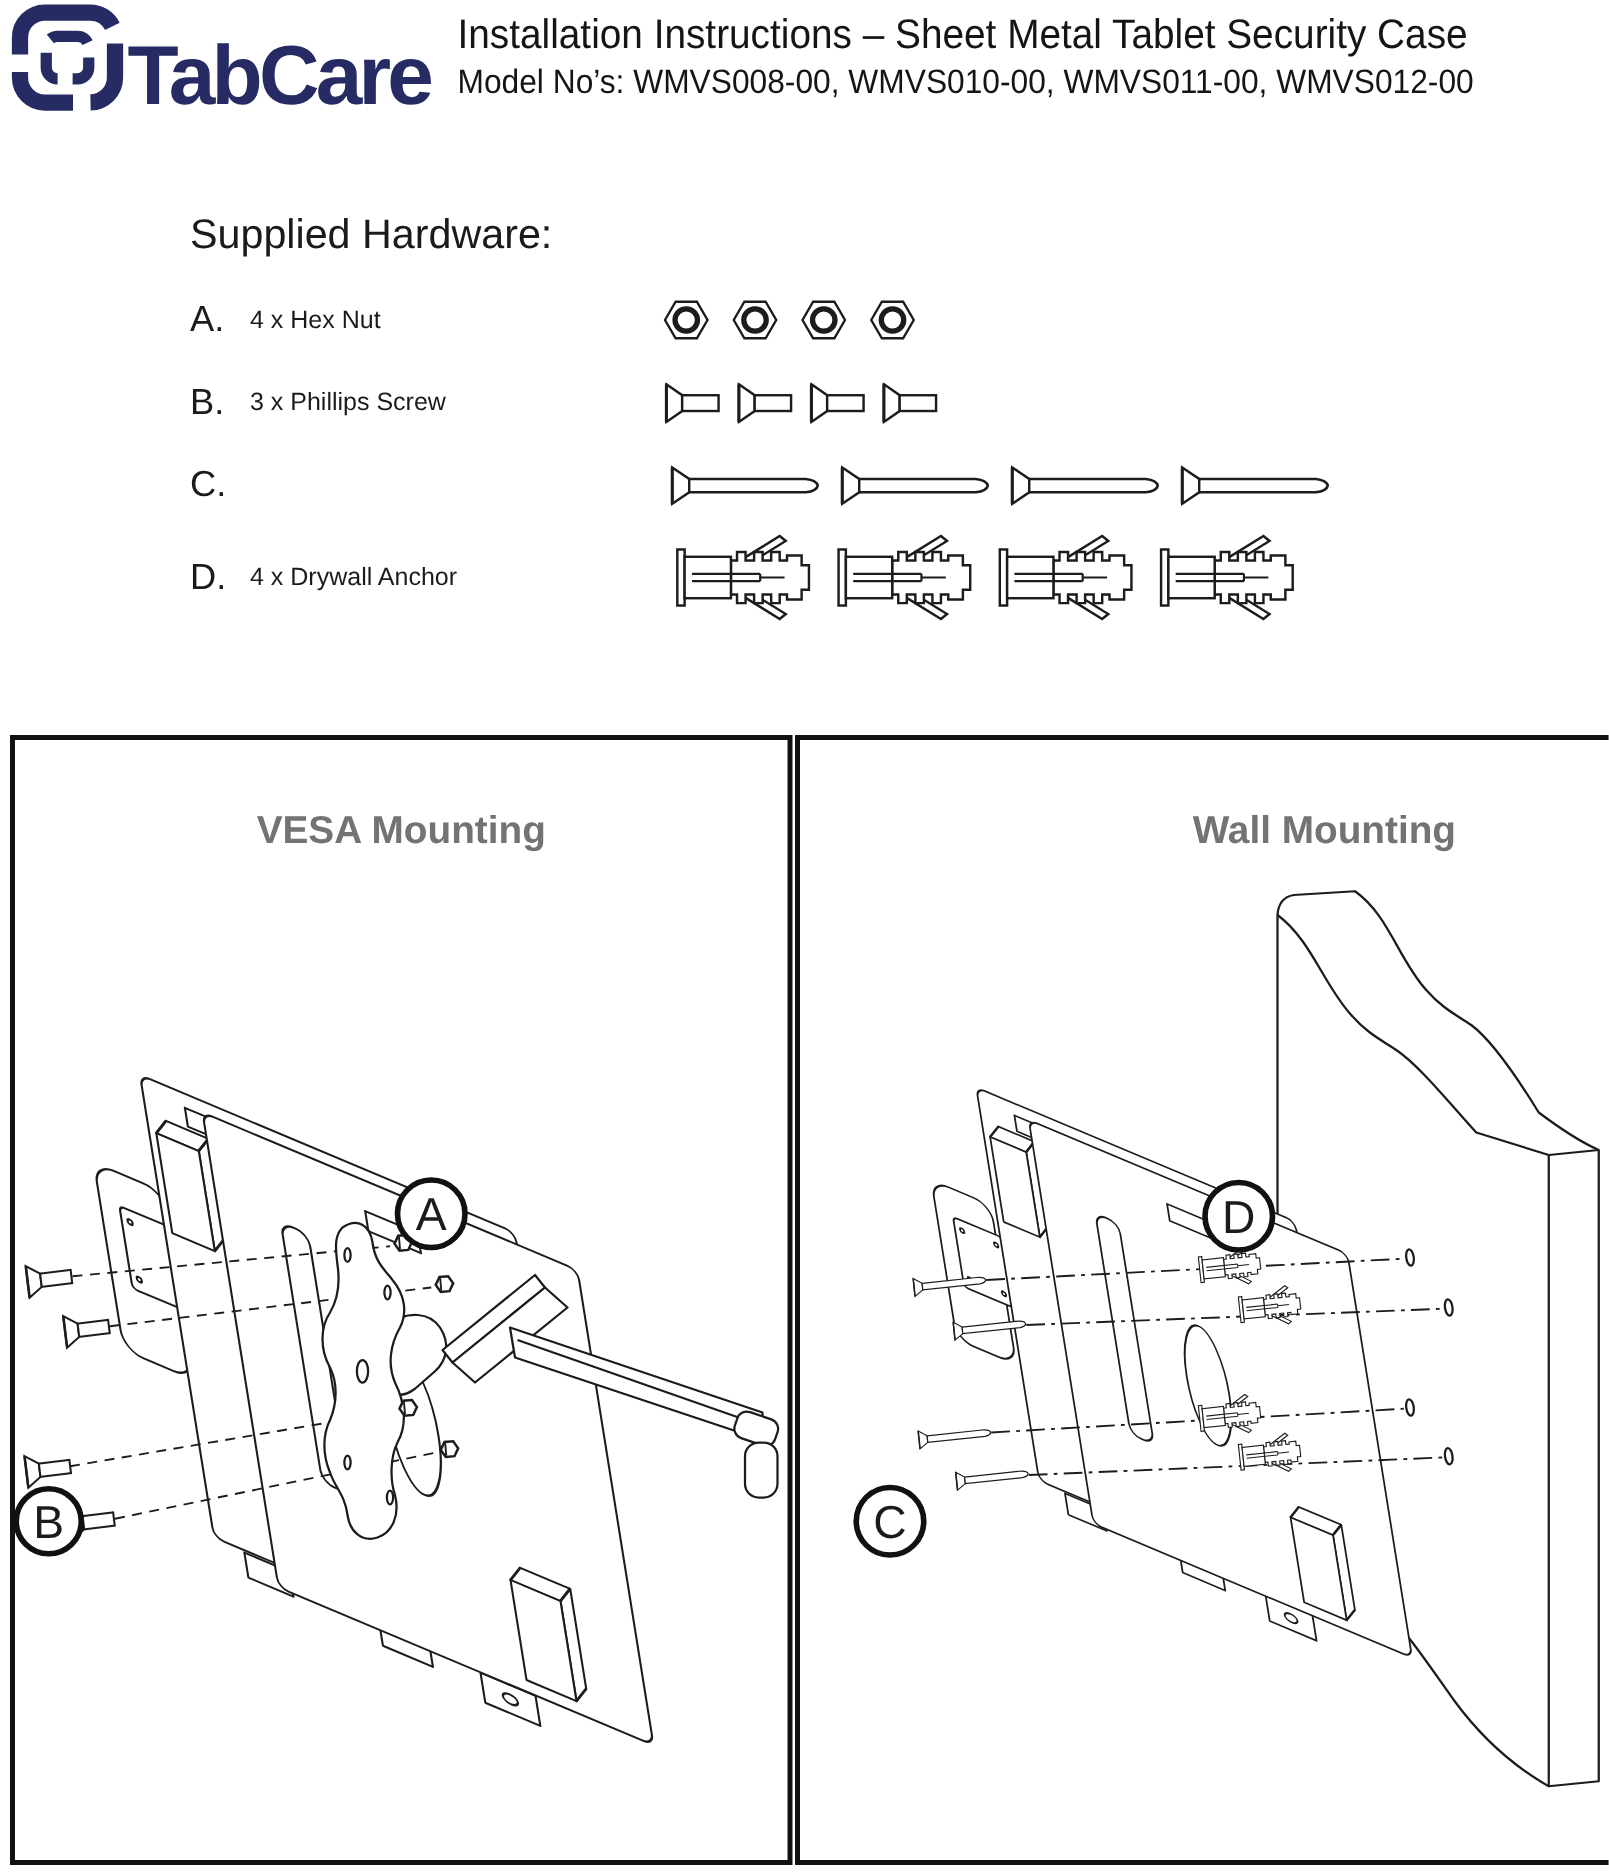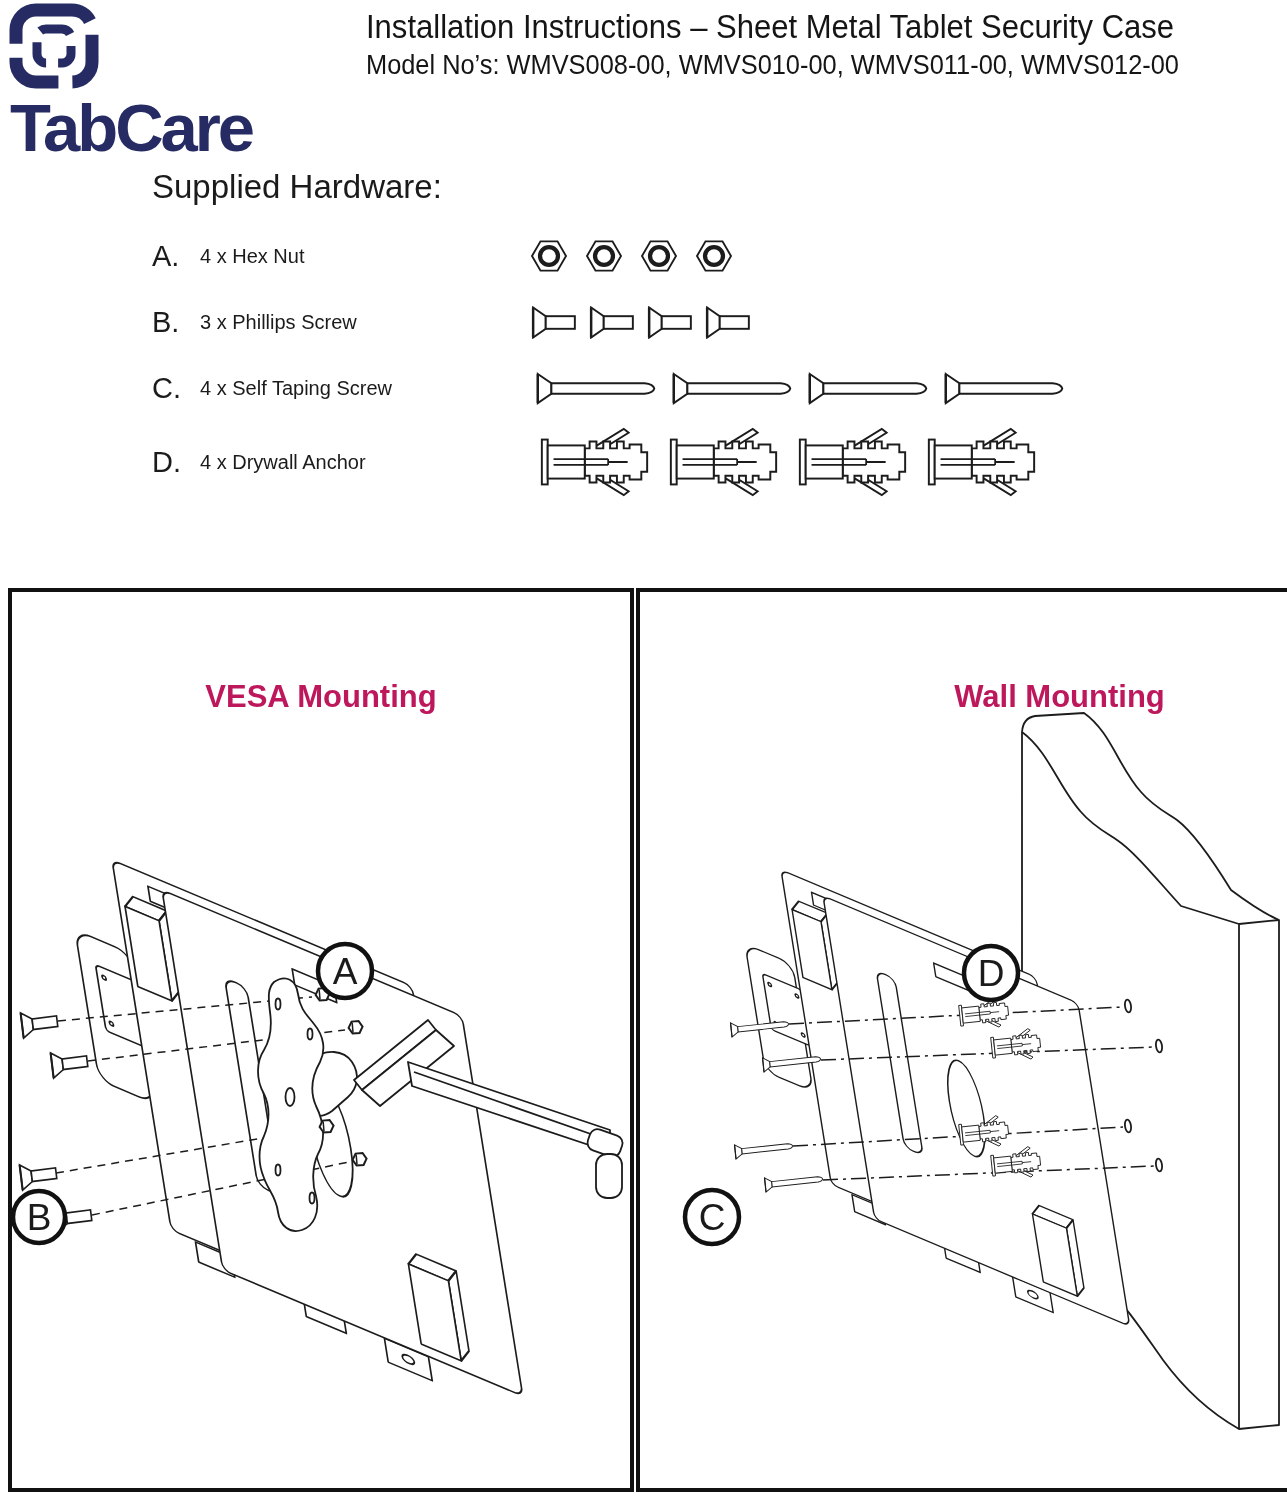--- a/index.html
+++ b/index.html
@@ -1,21 +1,21 @@
 <!DOCTYPE html>
 <html><head>
 <meta charset="utf-8">
 <style>
   * { margin:0; padding:0; box-sizing:border-box; }
   html,body { background:#fff; }
   body { width:1287px; height:1500px; position:relative; font-family:"Liberation Sans", sans-serif; color:#1b1b1b; }
   .page { position:absolute; inset:0; background:#fff; overflow:hidden; }
 
   
-  .logo { position:absolute; left:8px; top:2px; display:flex; align-items:flex-start;flex-direction:column; }
+  .logo { position:absolute; left:8px; top:2px; display:flex; align-items:flex-end; }
   .wordmark { font-size:67px; font-weight:bold; color:#262c63; letter-spacing:-3px; line-height:1; margin-left:2px; }
   .titles { position:absolute; left:366px; top:8px; transform:scaleX(0.94); transform-origin:left top; white-space:nowrap; }
   .doc-title { font-size:33px; color:#151515; }
   .doc-subtitle { font-size:27px; color:#151515; margin-top:4px; }
 
   
   .hw-heading { position:absolute; left:152px; top:168px; font-size:33px; }
   .hw-row { position:absolute; left:152px; right:40px; display:flex; align-items:center; }
   .hw-row .hw-id { width:48px; font-size:29px; flex:0 0 auto; }
   .hw-row .hw-label { font-size:20px; flex:0 0 auto; }
@@ -26,21 +26,21 @@
   .row-d { top:424px; height:76px; }
   .row-a .hw-icons { gap:17px; }
   .row-b .hw-icons { gap:11px; }
   .row-c .hw-icons { gap:10px; left:382px; }
   .row-d .hw-icons { gap:8px; left:382px; }
 
   
   .panel { position:absolute; top:588px; height:904px; border:4px solid #111; background:#fff; }
   .panel-left  { left:8px;   width:626px; }
   .panel-right { left:636px; width:711px; }
-  .panel-title { position:absolute; top:87px; font-size:31px; font-weight:bold; color:#be185d; }
+  .panel-title { position:absolute; top:54px; font-size:31px; font-weight:bold; color:#737373; }
   .panel-left .panel-title { left:0; width:100%; text-align:center; }
   .panel-right .panel-title { left:68px; width:100%; text-align:center; }
   .drawing { position:absolute; left:0; top:0; width:100%; height:100%; }
 
   
   .wf { fill:#fff; stroke:#1c1c1c; stroke-width:1.8; stroke-linejoin:round; }
   .nf { fill:none; stroke:#1c1c1c; stroke-width:1.8; stroke-linejoin:round; }
   .dash { fill:none; stroke:#1c1c1c; stroke-width:1.5; stroke-dasharray:8 6; }
   .dashdot { fill:none; stroke:#1c1c1c; stroke-width:1.5; stroke-dasharray:15 5 3 5; }
   .callout-circle { fill:#fff; stroke:#111; stroke-width:4.5; }
@@ -129,21 +129,20 @@
           <use href="#sym-phillips"></use>
         </svg>
       <svg width="47" height="33" viewBox="0 0 48 34">
           <use href="#sym-phillips"></use>
         </svg>
     </span>
   </div>
 
   <div class="hw-row row-c">
     <span class="hw-id">C.</span>
-    <span class="hw-label">4 x Self Taping Screw</span>
     <span class="hw-icons">
       <svg width="126" height="33" viewBox="0 0 128 34">
           <use href="#sym-tapscrew"></use>
         </svg>
       <svg width="126" height="33" viewBox="0 0 128 34">
           <use href="#sym-tapscrew"></use>
         </svg>
       <svg width="126" height="33" viewBox="0 0 128 34">
           <use href="#sym-tapscrew"></use>
         </svg>

